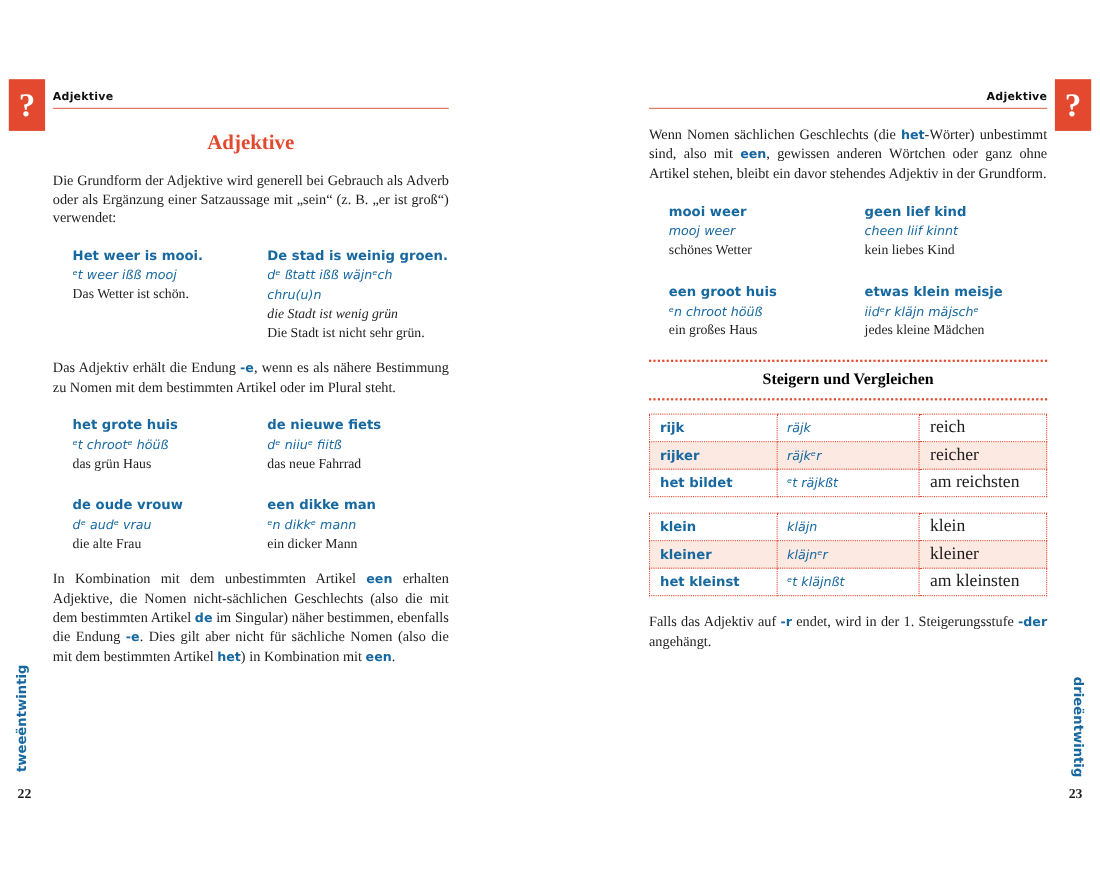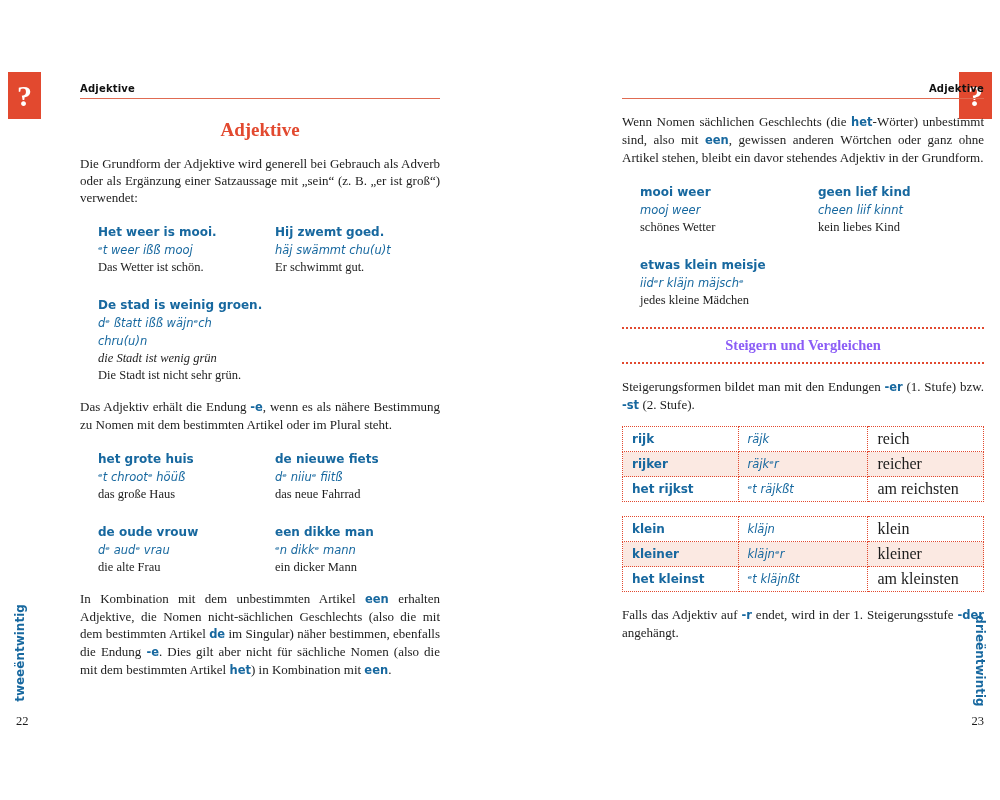--- a/index.html
+++ b/index.html
@@ -18,27 +18,27 @@
         font-family:"Liberation Serif",serif;font-weight:bold;font-size:30px;}
   .qbox.qleft{left:8px;}
   .qbox.qright{right:8px;}
 
   
   .side-label{position:absolute;width:120px;text-align:center;color:var(--blue);
         font-family:"DejaVu Sans",sans-serif;font-weight:bold;font-size:12px;}
   .side-label.sleft{left:-40px;top:646px;transform:rotate(-90deg);}
   .side-label.sright{left:920px;top:654px;transform:rotate(90deg);}
 
-  .page-num{position:absolute;top:714px;font-weight:normal;font-size:12.5px;
+  .page-num{position:absolute;top:714px;font-weight:bold;font-size:12.5px;
         font-family:"Liberation Serif",serif;}
   .page-num.pleft{left:16px;}
   .page-num.pright{right:16px;}
 
   
-  .page{position:absolute;top:78px;margin-left:32px;}
+  .page{position:absolute;top:78px;}
   .left-page{left:48px;width:360px;}
   .right-page{left:590px;width:362px;}
 
   .page-header{border-bottom:1.5px solid var(--rule);padding-bottom:5px;height:21px;}
   .header-label{font-family:"DejaVu Sans",sans-serif;font-weight:bold;font-size:10px;
         letter-spacing:.2px;color:#111;}
   .right-page .page-header{text-align:right;}
 
   .title{color:var(--accent);font-size:19px;font-weight:bold;text-align:center;
         margin:20px 0 6px;font-family:"Liberation Serif",serif;}
@@ -52,21 +52,21 @@
   .ex .nl{color:var(--blue);font-family:"DejaVu Sans",sans-serif;font-weight:bold;
         font-size:12px;line-height:18px;}
   .ex .pron{color:var(--blue);font-family:"DejaVu Sans",sans-serif;font-style:italic;
         font-size:11.5px;line-height:18px;}
   .ex .de{font-size:12.5px;line-height:17px;}
   .ex .de-lit{font-style:italic;}
 
   .section-head{margin:18px 0 8px;}
   .dotline{border-top:2px dotted var(--accent);height:0;}
   .section-head h2{text-align:center;font-size:14.5px;font-weight:bold;margin:8px 0;
-        font-family:"Liberation Serif",serif;color:#8b5cf6;}
+        font-family:"Liberation Serif",serif;color:#000000;}
 
   table.cmp{width:100%;border-collapse:collapse;margin:12px 0 14px;}
   .cmp td{border:1px dotted var(--accent);padding:3px 9px;vertical-align:middle;height:20px;}
   .cmp td.c0{width:32%;color:var(--blue);font-weight:bold;
         font-family:"DejaVu Sans",sans-serif;font-size:12px;}
   .cmp td.c1{width:36%;color:var(--blue);font-style:italic;
         font-family:"DejaVu Sans",sans-serif;font-size:11.5px;}
   .cmp td.c2{width:32%;font-family:"Liberation Serif",serif;font-size:16px;}
   .cmp tr.pink{background:var(--pink);}
 </style>
@@ -91,39 +91,34 @@
 
   <p class="para">Die Grundform der Adjektive wird generell bei Gebrauch als Adverb oder als Ergänzung einer Satzaussage mit „sein“ (z. B. „er ist groß“) verwendet:</p>
 
   <div class="ex-grid">
     <div class="ex">
       <div class="nl">Het weer is mooi.</div>
       <div class="pron">ᵉt weer ißß mooj</div>
       <div class="de">Das Wetter ist schön.</div>
     </div>
     <div class="ex">
-      <div class="nl">Hij zwemt goed.</div>
-      <div class="pron">häj swämmt chu(u)t</div>
-      <div class="de">Er schwimmt gut.</div>
-    </div>
-    <div class="ex">
       <div class="nl">De stad is weinig groen.</div>
       <div class="pron">dᵉ ßtatt ißß wäjnᵉch chru(u)n</div>
       <div class="de de-lit">die Stadt ist wenig grün</div>
       <div class="de">Die Stadt ist nicht sehr grün.</div>
     </div>
   </div>
 
   <p class="para"><span>Das Adjektiv erhält die Endung </span><span class="seg-nl">-e</span><span>, wenn es als nähere Bestimmung zu Nomen mit dem bestimmten Artikel oder im Plural steht.</span></p>
 
   <div class="ex-grid">
     <div class="ex">
       <div class="nl">het grote huis</div>
       <div class="pron">ᵉt chrootᵉ höüß</div>
-      <div class="de">das große Haus</div>
+      <div class="de">das grün Haus</div>
     </div>
     <div class="ex">
       <div class="nl">de nieuwe fiets</div>
       <div class="pron">dᵉ niiuᵉ fiitß</div>
       <div class="de">das neue Fahrrad</div>
     </div>
     <div class="ex">
       <div class="nl">de oude vrouw</div>
       <div class="pron">dᵉ audᵉ vrau</div>
       <div class="de">die alte Frau</div>
@@ -148,50 +143,54 @@
   <div class="ex-grid">
     <div class="ex">
       <div class="nl">mooi weer</div>
       <div class="pron">mooj weer</div>
       <div class="de">schönes Wetter</div>
     </div>
     <div class="ex">
       <div class="nl">geen lief kind</div>
       <div class="pron">cheen liif kinnt</div>
       <div class="de">kein liebes Kind</div>
+    </div>
+    <div class="ex">
+      <div class="nl">een groot huis</div>
+      <div class="pron">ᵉn chroot höüß</div>
+      <div class="de">ein großes Haus</div>
     </div>
     <div class="ex">
       <div class="nl">etwas klein meisje</div>
       <div class="pron">iidᵉr kläjn mäjschᵉ</div>
       <div class="de">jedes kleine Mädchen</div>
     </div>
   </div>
 
   <div class="section-head">
     <div class="dotline"></div>
     <h2>Steigern und Vergleichen</h2>
     <div class="dotline"></div>
   </div>
 
-  <p class="para"><span>Steigerungsformen bildet man mit den Endungen </span><span class="seg-nl">-er</span><span> (1. Stufe) bzw. </span><span class="seg-nl">-st</span><span> (2. Stufe).</span></p>
 
   <table class="cmp">
     <tbody>
         <tr>
       <td class="c0">rijk</td>
       <td class="c1">räjk</td>
       <td class="c2">reich</td>
     </tr>
     <tr class="pink">
       <td class="c0">rijker</td>
       <td class="c1">räjkᵉr</td>
       <td class="c2">reicher</td>
     </tr>
     <tr>
-      <td class="c0">het rijkst</td>
+      <td class="c0">het bildet</td>
       <td class="c1">ᵉt räjkßt</td>
       <td class="c2">am reichsten</td>
     </tr>
   </tbody>
     </table>
 
   <table class="cmp">
     <tbody>
         <tr>
       <td class="c0">klein</td>

